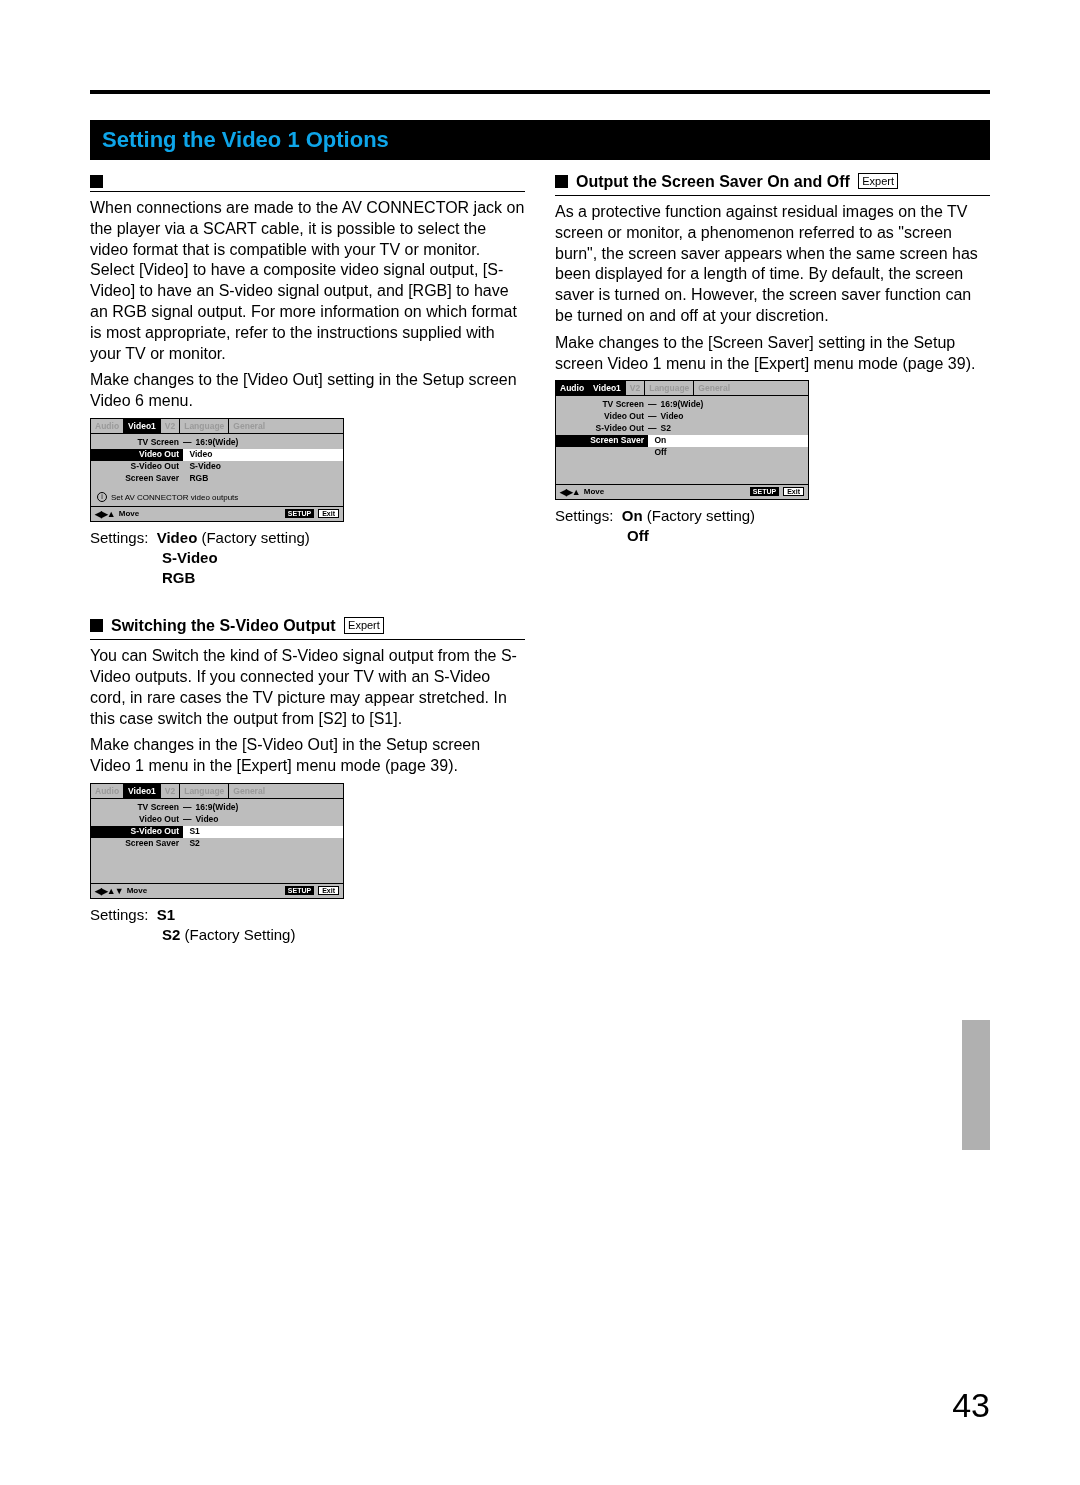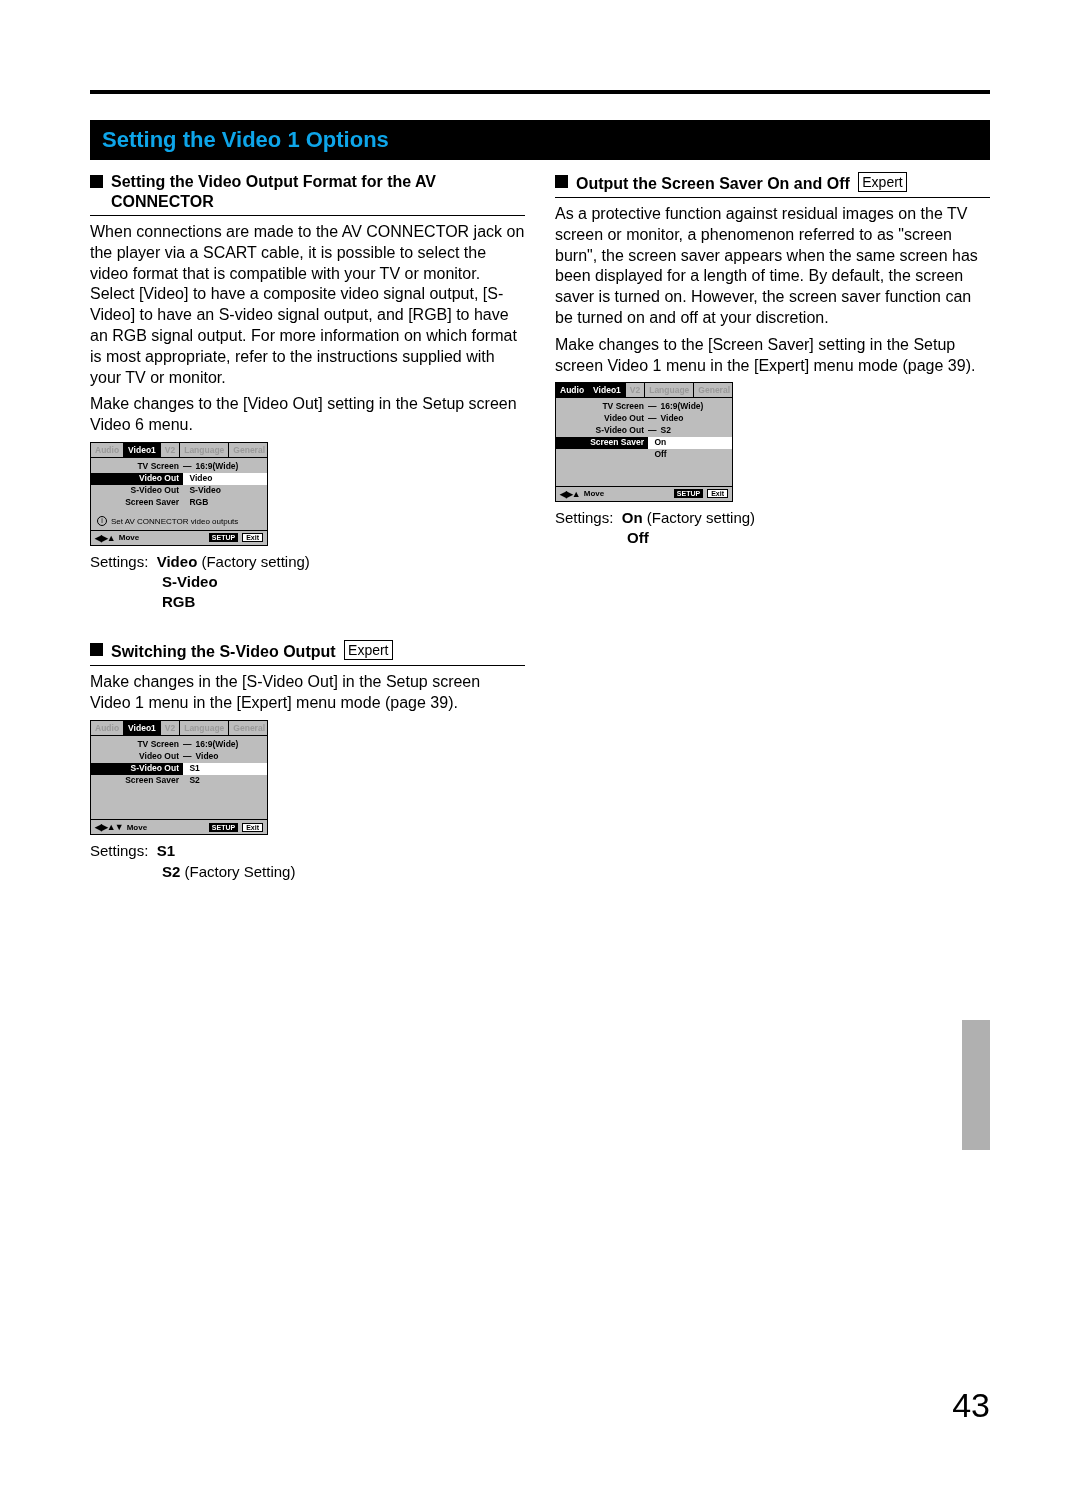--- a/index.html
+++ b/index.html
@@ -52,21 +52,21 @@
     margin-top: 3px;
   }
   .sec-title {
     font-size: 16px;
     font-weight: bold;
     line-height: 1.25;
   }
   .expert-badge {
     display: inline-block;
     border: 1px solid #000;
-    font-size: 14px;
+    font-size: 11px;
     font-weight: normal;
     padding: 0 3px;
     vertical-align: 2px;
     margin-left: 4px;
     line-height: 1.3;
   }
   .body-text {
     font-size: 16px;
     line-height: 1.3;
     margin-bottom: 6px;
@@ -79,21 +79,21 @@
   }
   .settings-label {}
   .settings-option {
     display: block;
   }
   .bold { font-weight: bold; }
   .indent { margin-left: 72px; }
 
   
   .osd {
-    width: 178px;
+    width: 254px;
     border: 1px solid #000;
     font-family: Arial, Helvetica, sans-serif;
     font-size: 9px;
     margin: 6px 0 4px 0;
     background: #fff;
   }
   .osd-tabs {
     display: flex;
     border-bottom: 1px solid #000;
     background: #bdbdbd;
@@ -196,24 +196,20 @@
   <div class="top-rule"></div>
 
   <div class="banner">Setting the Video 1 Options</div>
 
   <div class="columns">
 
     <div class="col">
 
       <div class="sec-head">
         <div class="sq"></div>
-        <div class="sec-title">
-          <span>Setting the Video Output Format for the AV</span><br>
-          <span>CONNECTOR</span>
-        </div>
       </div>
       <p class="body-text">When connections are made to the AV CONNECTOR jack on the player via a SCART cable, it is possible to select the video format that is compatible with your TV or monitor. Select [Video] to have a composite video signal output, [S-Video] to have an S-video signal output, and [RGB] to have an RGB signal output. For more information on which format is most appropriate, refer to the instructions supplied with your TV or monitor.</p>
       <p class="body-text">Make changes to the [Video Out] setting in the Setup screen Video 6 menu.</p>
 
       <div class="osd">
         <div class="osd-tabs">
           <div class="osd-tab">Audio</div>
           <div class="osd-tab active">Video1</div>
           <div class="osd-tab">V2</div>
           <div class="osd-tab">Language</div>
@@ -263,20 +259,21 @@
         <span class="settings-option bold indent">RGB</span>
       </div>
 
       <div class="sec-head">
         <div class="sq"></div>
         <div class="sec-title">
           <span>Switching the S-Video Output</span>
           <span class="expert-badge">Expert</span>
         </div>
       </div>
+      <p class="body-text">You can Switch the kind of S-Video signal output from the S-Video outputs. If you connected your TV with an S-Video cord, in rare cases the TV picture may appear stretched. In this case switch the output from [S2] to [S1].</p>
       <p class="body-text">Make changes in the [S-Video Out] in the Setup screen Video 1 menu in the [Expert] menu mode (page 39).</p>
 
       <div class="osd">
         <div class="osd-tabs">
           <div class="osd-tab">Audio</div>
           <div class="osd-tab active">Video1</div>
           <div class="osd-tab">V2</div>
           <div class="osd-tab">Language</div>
           <div class="osd-tab">General</div>
         </div>

